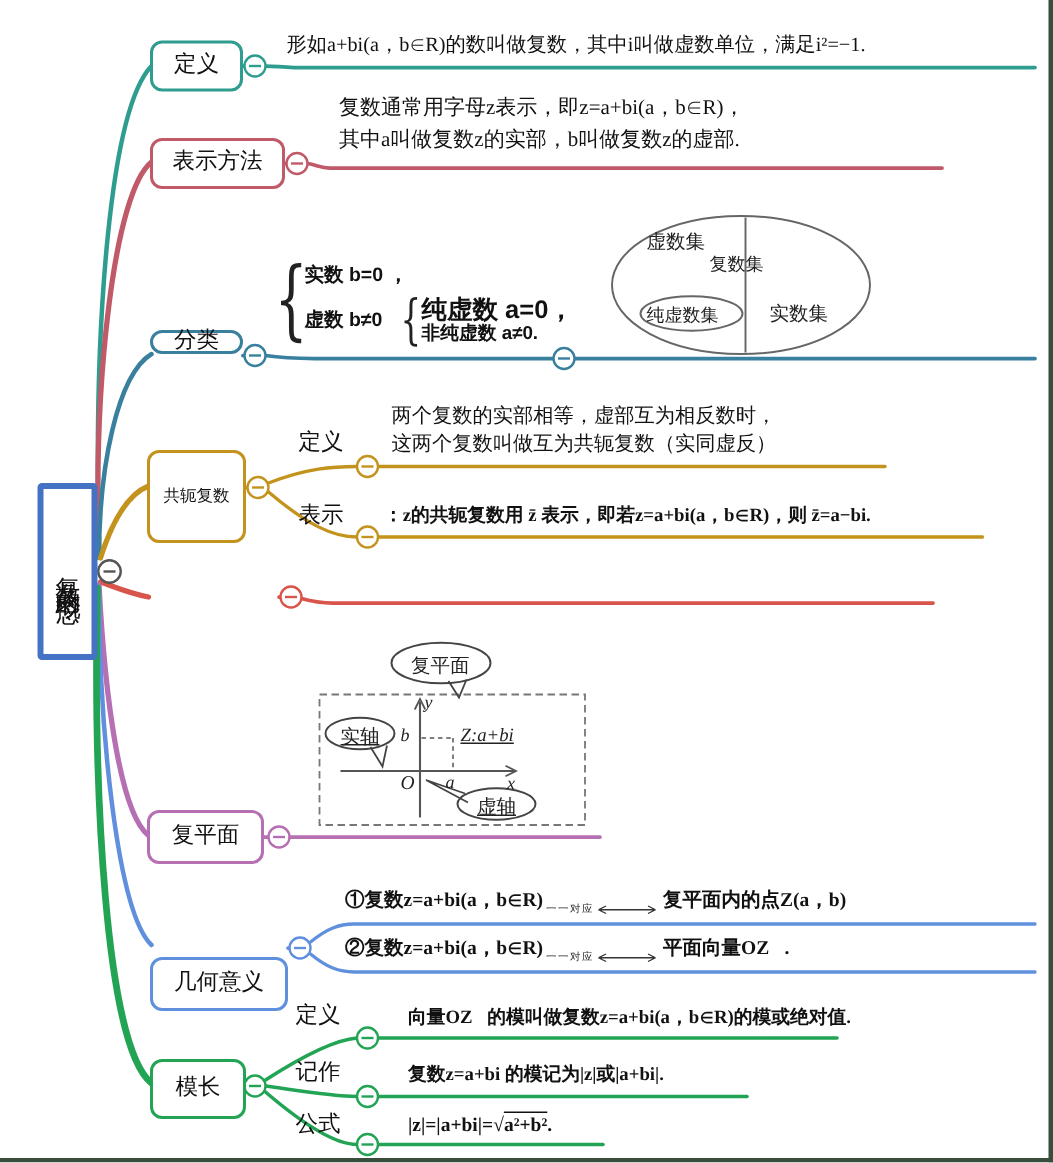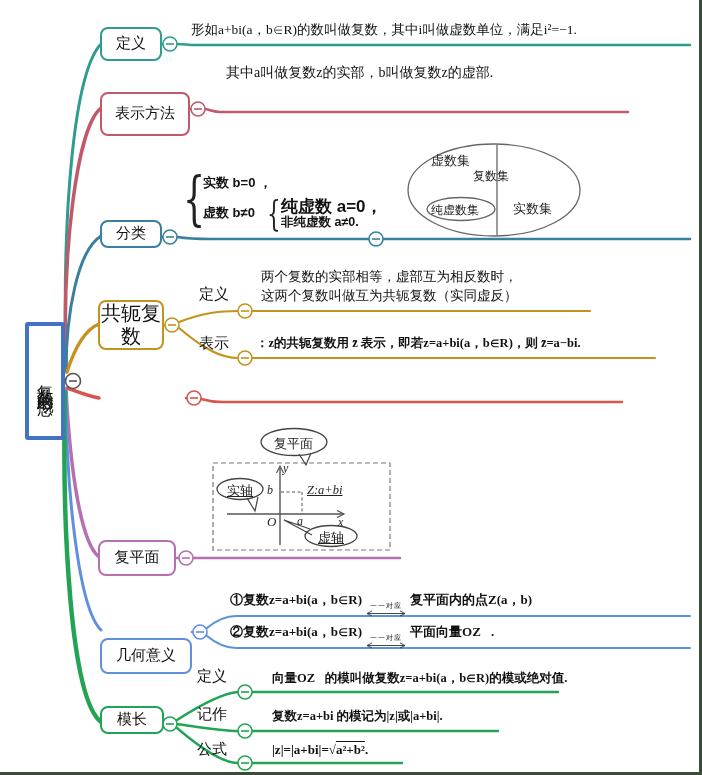--- a/index.html
+++ b/index.html
@@ -4,39 +4,39 @@
 <style>
   html,body{margin:0;padding:0;background:#fff;}
   .canvas{position:relative;width:702px;height:775px;background:#fff;box-sizing:border-box;
           border-right:3px solid #3a4d3a;border-bottom:3px solid #3a4d3a;overflow:hidden;
           font-family:"Liberation Serif",serif;color:#111;}
   svg.wires{position:absolute;left:0;top:0;}
   .node{position:absolute;background:#fff;display:flex;align-items:center;justify-content:center;
         text-align:center;font-family:"Liberation Serif",serif;color:#111;box-sizing:border-box;
         border-radius:8px;line-height:1.15;}
   .n-def {left:100px;top:27px; width:62px;height:34px;border:2px solid #2e9c8f;font-size:15px;}
-  .n-not {left:100px;top:92px; width:90px;height:44px;border:2px solid #c05a68;font-size:15px;}
-  .n-cls {left:100px;top:220px;width:62px;height:28px;border:2px solid #39809e;font-size:15px;}
-  .n-conj{left:98px; top:300px;width:66px;height:50px;border:2px solid #c3931d;font-size:20px;}
+  .n-not {left:100px;top:92px; width:90px;height:34px;border:2px solid #c05a68;font-size:15px;}
+  .n-cls {left:100px;top:220px;width:62px;height:16px;border:2px solid #39809e;font-size:15px;}
+  .n-conj{left:98px; top:300px;width:66px;height:62px;border:2px solid #c3931d;font-size:11px;}
   .n-eq  {left:98px; top:381px;width:90px;height:34px;border:2px solid #d9544a;font-size:15px;}
   .n-pl  {left:98px; top:540px;width:78px;height:36px;border:2px solid #b66fb3;font-size:15px;}
   .n-geo {left:100px;top:614px;width:92px;height:36px;border:2px solid #6090dd;font-size:15px;margin-top:24px;}
-  .n-mod {left:100px;top:706px;width:64px;height:28px;border:2px solid #23a455;font-size:15px;}
+  .n-mod {left:100px;top:706px;width:64px;height:40px;border:2px solid #23a455;font-size:15px;}
   .n-root{left:25px;top:322px;width:40px;height:118px;border:4px solid #4472c4;border-radius:3px;
           font-size:17px;}
   .n-root span{writing-mode:vertical-rl;text-orientation:upright;letter-spacing:4px;}
   .note{position:absolute;white-space:nowrap;color:#111;}
   .sublabel{position:absolute;white-space:nowrap;font-size:15px;color:#111;}
   .b{font-weight:700;}
   .brace{position:absolute;font-family:"DejaVu Serif",serif;color:#222;transform:scaleX(.6);
          transform-origin:left center;}
   .dlabel{position:absolute;white-space:nowrap;color:#222;}
   .ital{font-style:italic;}
   .ul{text-decoration:underline;}
-  .corr{display:inline-flex;flex-direction:column;align-items:center;vertical-align:-4px;
+  .corr{display:inline-flex;flex-direction:row;align-items:center;vertical-align:-4px;
         margin:0 2px;line-height:1;}
   .corr .lab{font-size:7px;letter-spacing:1px;font-weight:400;color:#222;}
   .radicand{text-decoration:overline;}
 </style>
 </head>
 <body>
 
 <div class="canvas">
 
   <svg class="wires" width="702" height="775" viewBox="0 0 702 775">
@@ -192,20 +192,21 @@
   <div class="node n-geo">
     <span>几何意义</span>
     </div>
   <div class="node n-mod">
     <span>模长</span>
     </div>
 
   <div class="note" style="left:191px;top:21px;font-size:13.5px;">形如a+bi(a，b∈R)的数叫做复数，其中i叫做虚数单位，满足i²=−1.</div>
 
   <div class="note" style="left:226px;top:62px;font-size:14px;line-height:21px;">
+    <div>复数通常用字母z表示，即z=a+bi(a，b∈R)，</div>
     <div>其中a叫做复数z的实部，b叫做复数z的虚部.</div>
   </div>
 
   <div class="brace" style="left:183px;top:169px;font-size:58px;line-height:60px;">{</div>
   <div class="note b" style="left:203px;top:174px;font-size:13px;font-family:'Liberation Sans',sans-serif;">实数  b=0 ，</div>
   <div class="note b" style="left:203px;top:204px;font-size:13px;font-family:'Liberation Sans',sans-serif;">虚数  b≠0</div>
   <div class="brace" style="left:267px;top:195px;font-size:36px;line-height:38px;">{</div>
   <div class="note b" style="left:281px;top:195px;font-size:17px;font-family:'Liberation Sans',sans-serif;">纯虚数 a=0，</div>
   <div class="note b" style="left:281px;top:214px;font-size:12.5px;font-family:'Liberation Sans',sans-serif;">非纯虚数 a≠0.</div>
 

